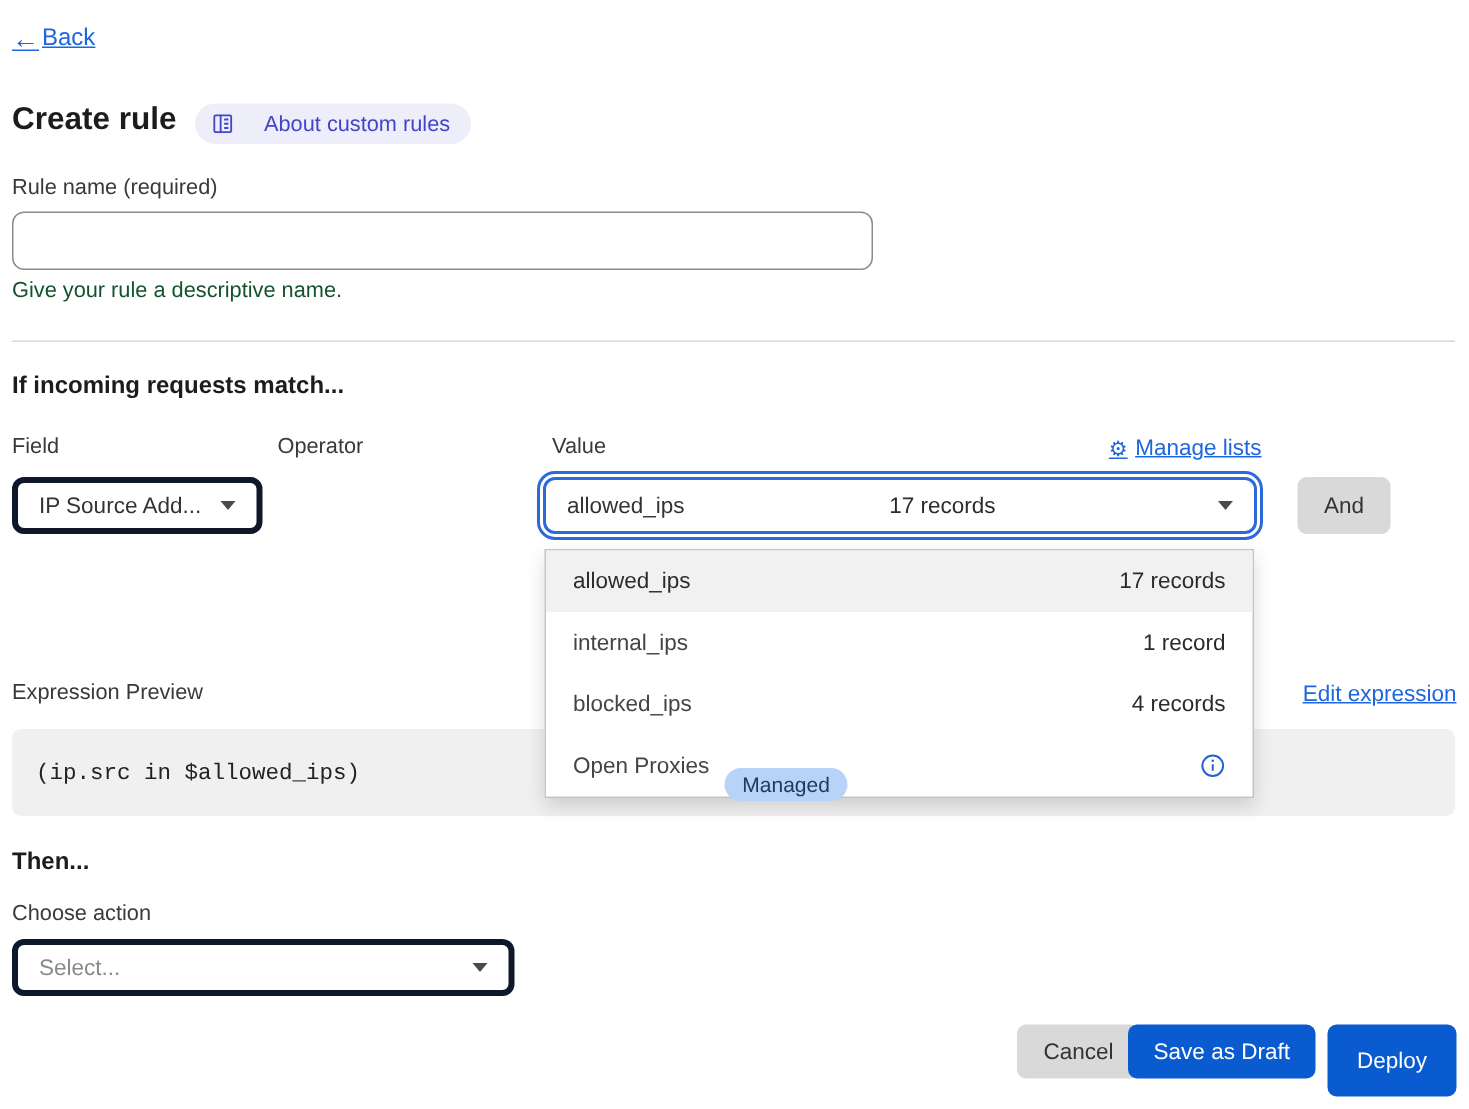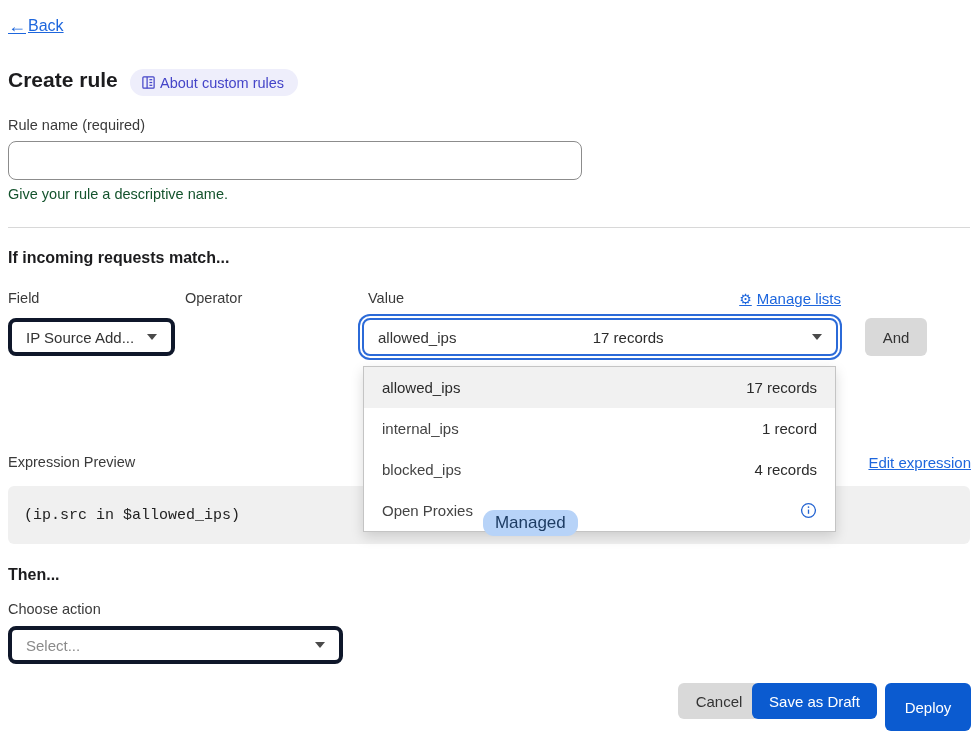--- a/index.html
+++ b/index.html
@@ -10,21 +10,21 @@
   
   .link { color:#1d66dd; text-decoration:underline; cursor:pointer; font-size:15px; }
   .link .no-underline { text-decoration:none; }
 
   
   .back { position:absolute; left:8px; top:17px; font-size:16px; display:flex; align-items:center; gap:2px; }
   .back .arrow { color:#1d66dd; text-decoration:none; font-size:18px; line-height:1; }
 
   
   .title { position:absolute; left:8px; top:68px; font-size:21px; font-weight:700; color:#1c1c1e; }
-  .about-badge { position:absolute; left:130px; top:69px; height:27px; display:flex; align-items:center; gap:4px;
+  .about-badge { position:absolute; left:130px; top:69px; height:27px; display:flex; align-items:center; gap:20px;
     background:#eeeefb; color:#4444c8; border-radius:14px; padding:0 14px 0 11px; font-size:14.5px; cursor:pointer; }
   .book-icon { display:inline-flex; width:15px; height:15px; }
 
   
   .field-label { position:absolute; font-size:14.5px; color:#3a3a3a; }
   .helper { position:absolute; left:8px; top:186px; font-size:14.5px; color:#14532d; }
   .divider { position:absolute; left:8px; top:227px; width:962px; height:1px; background:#d8d8d8; }
   .section-heading { position:absolute; left:8px; font-size:16px; font-weight:700; color:#1c1c1e; }
 
   
@@ -53,21 +53,21 @@
   .btn-blue { background:#0b5bd0; color:#fff; }
   .and-btn { position:absolute; left:846px; top:318px; width:62px; height:38px; }
   .or-btn  { position:absolute; left:960px; top:318px; width:45px; height:38px; }
 
   
   .dropdown { position:absolute; left:363px; top:366px; width:473px; background:#fff; border:1px solid #c4c4c4;
     box-shadow:0 5px 12px rgba(0,0,0,0.15); z-index:10; }
   .dd-item { height:41px; display:flex; align-items:center; padding:0 18px; font-size:15px; color:#444; cursor:pointer; }
   .dd-item.selected { background:#f1f1f1; color:#2b2b2b; }
   .dd-item .meta { margin-left:auto; color:#2b2b2b; }
-  .managed-badge { margin-left:10px; background:#b7d3f8; color:#1d3c63; border-radius:11px; padding:3px 12px; font-size:17px;margin-top:24px; }
+  .managed-badge { margin-left:10px; background:#b7d3f8; color:#1d3c63; border-radius:11px; padding:3px 12px; font-size:14px;margin-top:24px; }
   .info-icon { margin-left:auto; width:17px; height:17px; cursor:pointer; display:inline-flex; }
 
   
   .expr-label { left:8px; top:454px; }
   .edit-expr { position:absolute; right:8px; top:454px; }
   .expr-box { position:absolute; left:8px; top:486px; width:962px; height:58px; background:#f0f0f0; border-radius:6px;
     display:flex; align-items:center; padding:0 16px; }
   .expr-code { font-family:"Liberation Mono", monospace; font-size:15px; color:#222; }
 
   

